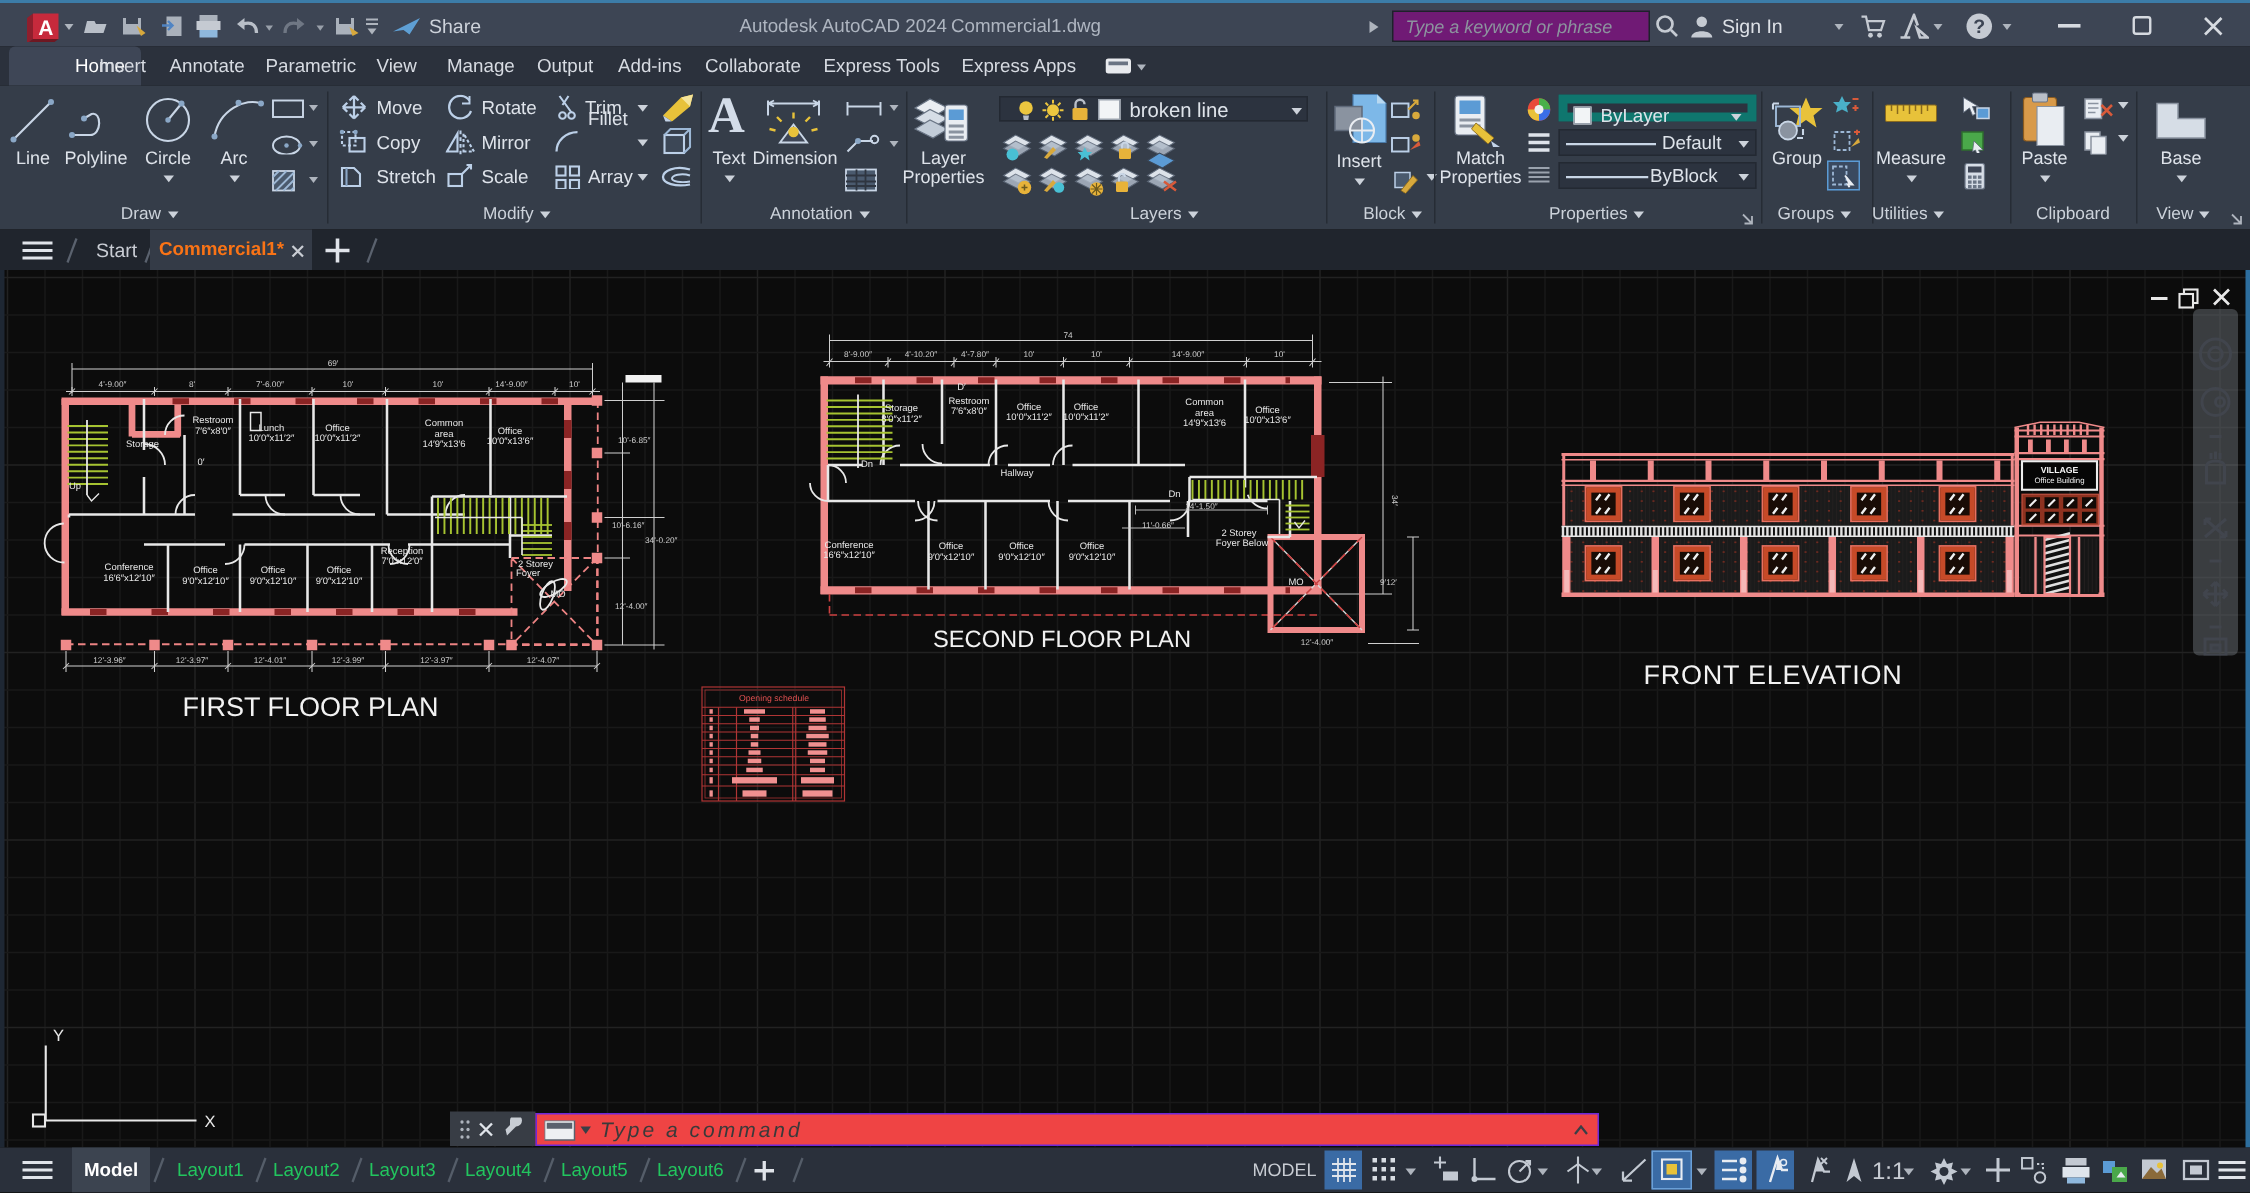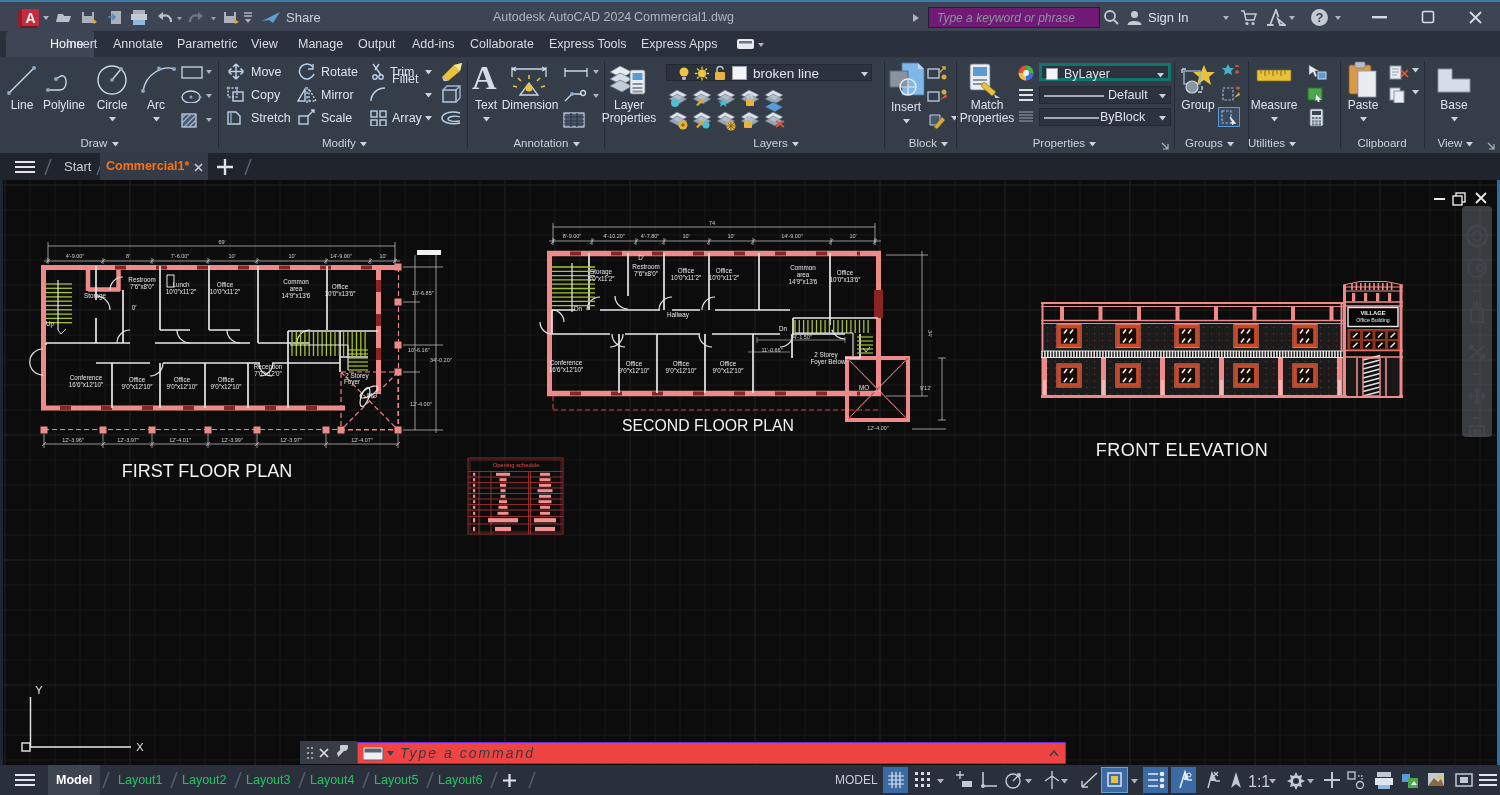--- a/index.html
+++ b/index.html
@@ -439,21 +439,21 @@
       <path d="M28 32 L34 36 L30 38 Z" fill="#c3d3e8"></path>
     </svg>
     <span class="plabel2" style="left:958px;width:58px">Match<br>Properties</span>
     <svg class="abs" style="left:1018px;top:8px" width="16" height="16">
         <circle cx="8" cy="8" r="7.5" fill="#e84a3a"></circle>
         <path d="M8 0.5 A 7.5 7.5 0 0 1 15.5 8 L8 8 Z" fill="#4ab04a"></path>
         <path d="M15.5 8 A 7.5 7.5 0 0 1 8 15.5 L8 8 Z" fill="#3a6ee8"></path>
         <path d="M8 15.5 A 7.5 7.5 0 0 1 0.5 8 L8 8 Z" fill="#e8c23a"></path>
         <circle cx="8" cy="8" r="3" fill="#f0f0f0"></circle>
       </svg>
-    <div class="abs" style="left:1039px;top:6px;width:132px;height:18px;background:#2c333f;border:3px solid #0f766e">
+    <div class="abs" style="left:1039px;top:6px;width:132px;height:18px;background:#2c333f;border:6px solid #0f766e">
       <span style="position:absolute;left:4px;top:2px;width:12px;height:12px;background:#f2f4f6;border:1px solid #9aa2ad"></span>
       <span style="position:absolute;left:22px;top:1px;color:#dee3ea;font-size:12.5px">ByLayer</span>
       <svg style="position:absolute;right:3px;top:6px" width="9" height="6">
           <path d="M1 1 L8 1 L4.5 5.5 Z" fill="#ccd2da"></path>
         </svg>
     </div>
     <svg class="abs" style="left:1018px;top:31px" width="16" height="14" stroke="#dee3ea">
         <path d="M1 2 L15 2 M1 7 L15 7 M1 12 L15 12" stroke-width="2.2"></path>
       </svg>
     <div class="abs" style="left:1039px;top:29px;width:132px;height:18px;background:#2c333f;border:1px solid #232932">

